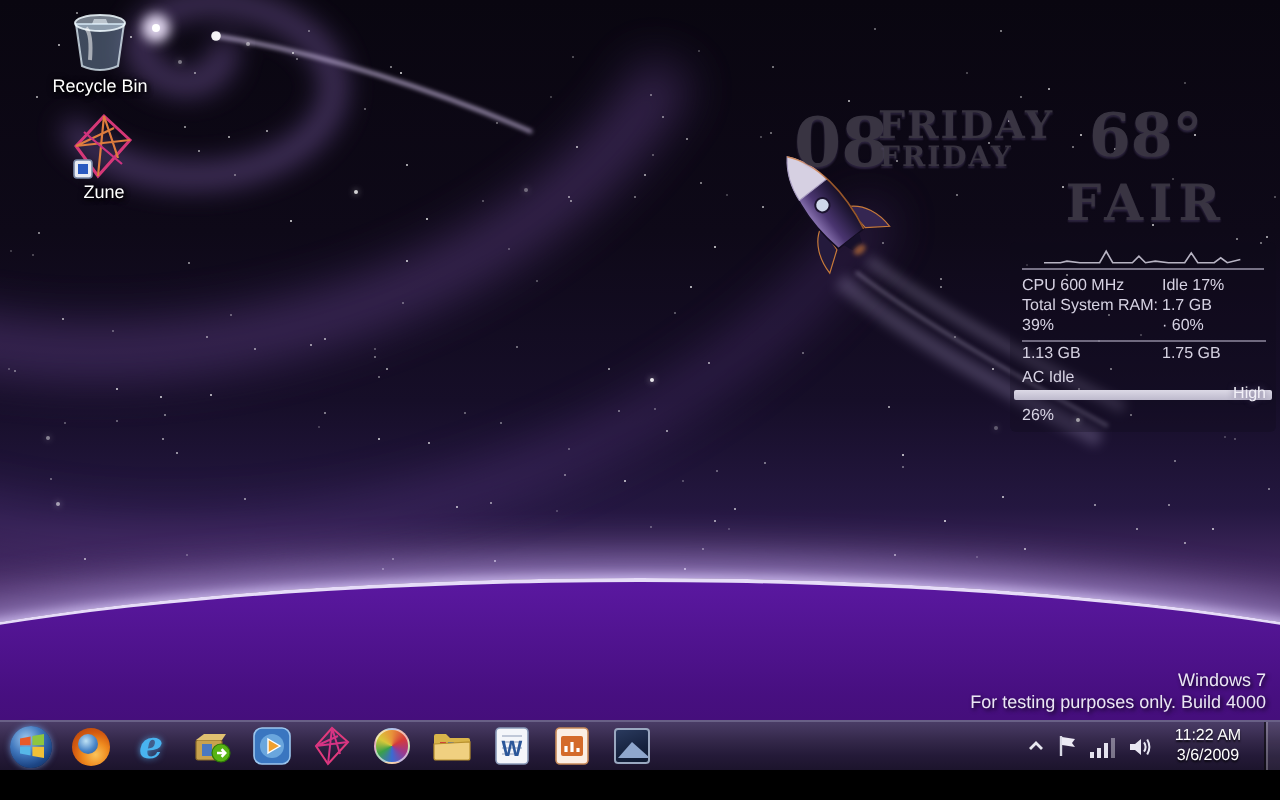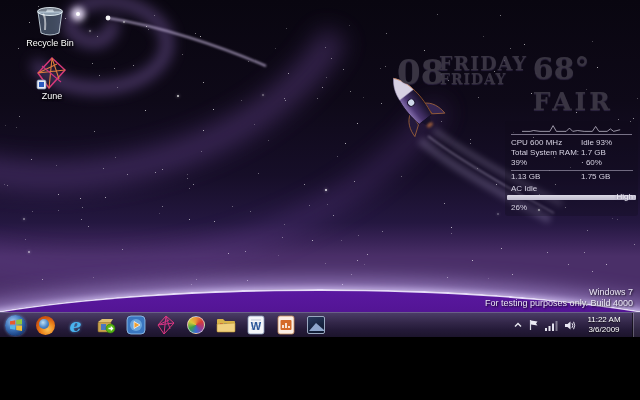--- a/index.html
+++ b/index.html
@@ -1,16 +1,16 @@
 <!DOCTYPE html>
 <html><head>
 <meta charset="utf-8">
 <style>
   html,body{margin:0;padding:0;background:#000;}
-  .screen{position:relative;width:640px;height:337px;overflow:hidden;
+  .screen{position:relative;width:640px;height:385px;overflow:hidden;
     font-family:"Liberation Sans",sans-serif;
     background:linear-gradient(180deg,#090610 0%,#0e0918 30%,#160e28 52%,#241740 66%,#3a2458 72%,#4a2f68 76%);}
   .screen *{box-sizing:border-box;}
 
   
   .starfield{position:absolute;inset:0;pointer-events:none;}
   .starfield i{position:absolute;background:#fff;border-radius:50%;}
   .art{position:absolute;left:0;top:0;pointer-events:none;}
   .planet{position:absolute;left:-140px;right:-140px;top:289px;height:220px;
     border-radius:50% 50% 0 0/78px 78px 0 0;
@@ -26,21 +26,21 @@
 
   
   .clockg{position:absolute;left:393px;top:10px;width:242px;height:110px;
     color:rgba(58,54,66,.95);font-family:"DejaVu Serif",serif;font-weight:bold;
     text-shadow:0 1px 1px rgba(140,120,185,.25);}
   .clockg .time{position:absolute;left:4px;top:-6px;font-size:46px;letter-spacing:0;}
   .clockg .ampm{position:absolute;left:149px;top:-6px;font-size:46px;letter-spacing:1px;}
   .clockg .day{position:absolute;left:4px;top:42px;font-size:34px;}
   .clockg .month{position:absolute;left:46px;top:44px;font-size:19px;letter-spacing:1px;line-height:1;}
   .clockg .weekday{position:absolute;left:47px;top:62px;font-size:14px;letter-spacing:1px;line-height:1;}
-  .clockg .weather{position:absolute;right:22px;top:44px;line-height:1;}
+  .clockg .weather{position:absolute;right:22px;top:44px;text-align:center;line-height:1;}
   .clockg .temp{font-size:30px;}
   .clockg .cond{font-size:25px;letter-spacing:3px;margin-top:5px;}
 
   
   .sysg{position:absolute;left:505px;top:121px;width:133px;padding:3px 5px 4px 6px;
     background:rgba(14,9,24,.28);border-radius:3px;color:#d6d2e2;font-size:8px;line-height:1.15;}
   .sysg .spark{display:block;border-bottom:1px solid rgba(205,200,222,.55);padding-bottom:1px;margin-bottom:3px;}
   .sysg .row{display:flex;justify-content:space-between;margin:1px 0;}
   .sysg .row .rv{width:52px;}
   .sysg .sep{border-top:1px solid rgba(205,200,222,.5);margin:2px 0 1px;}
@@ -339,21 +339,21 @@
       <div class="cond">FAIR</div>
     </div>
   </div>
 
   <div class="sysg">
     <svg class="spark" width="121" height="11" viewBox="0 0 121 11">
       <path d="M0 9 L10 9 L14 8 L22 9 L34 9 L38 2 L42 9 L54 9 L58 5 L62 9 L68 8 L76 9 L86 9 L90 3 L94 9 L104 9 L108 6 L112 9 L120 7" stroke="rgba(214,210,226,.85)" stroke-width="1" fill="none"></path>
     </svg>
     <div class="row">
       <span>CPU 600 MHz</span>
-      <span class="rv">Idle 93%</span>
+      <span class="rv">Idle 17%</span>
     </div>
     <div class="row">
       <span>Total System RAM:</span>
       <span class="rv">1.7 GB</span>
     </div>
     <div class="row">
       <span>39%</span>
       <span class="rv">· 60%</span>
     </div>
     <div class="sep"></div>

